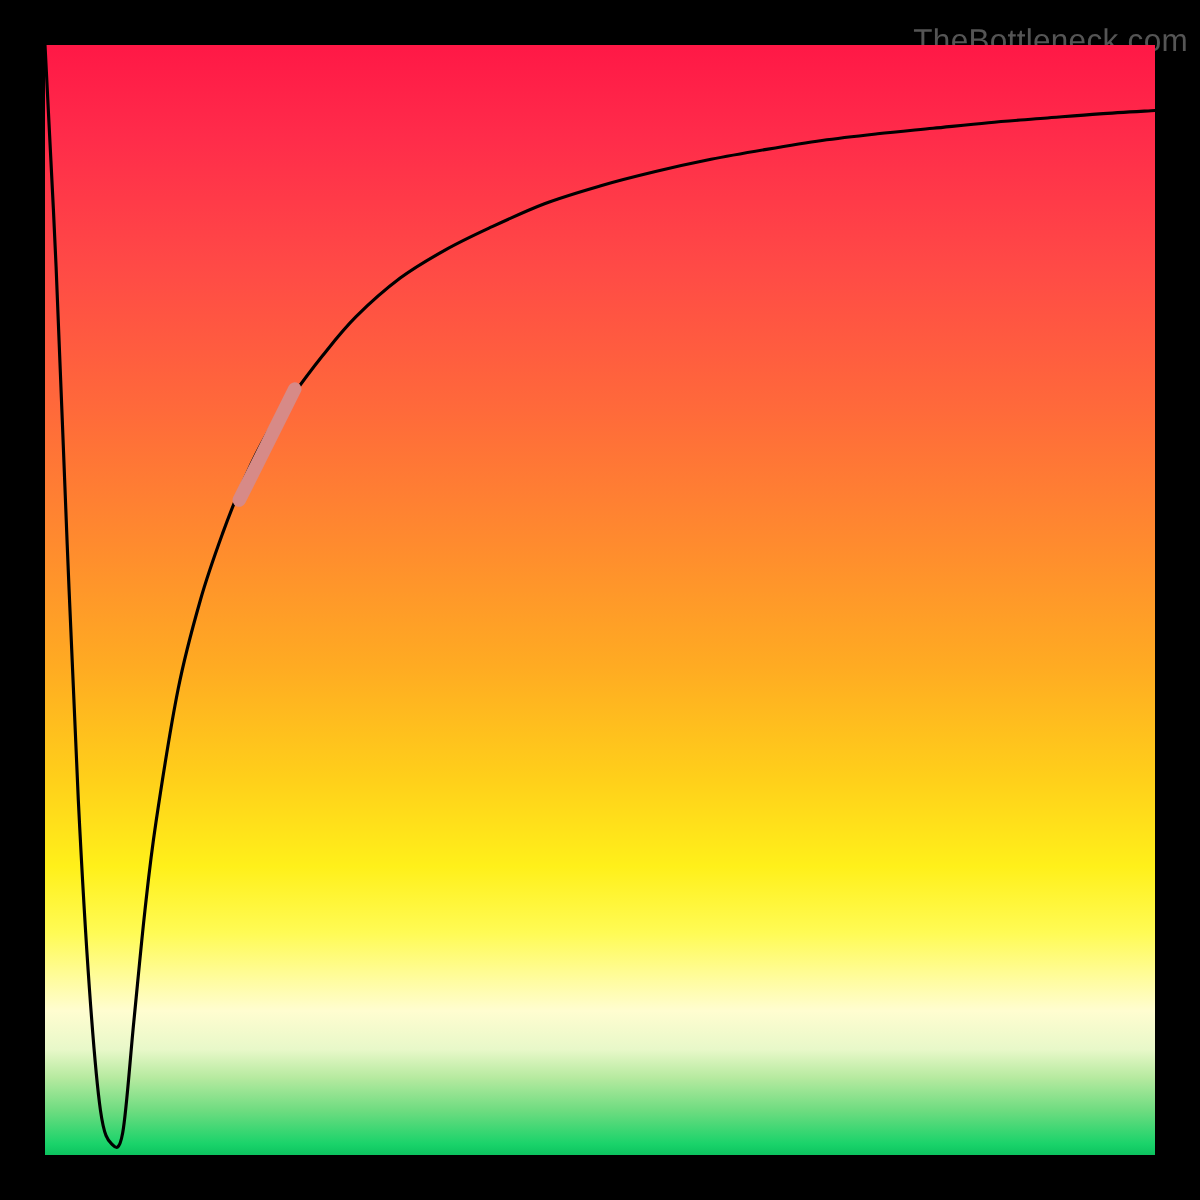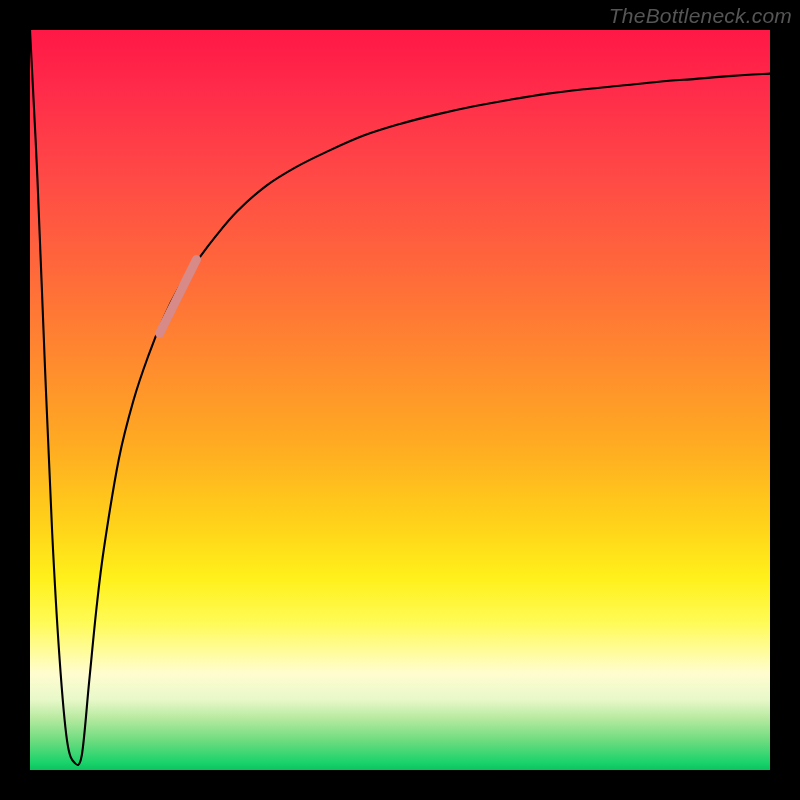--- a/index.html
+++ b/index.html
@@ -46,27 +46,26 @@
   svg.curve {
     position: absolute;
     left: 0;
     top: 0;
     width: 740px;
     height: 740px;
     overflow: visible;
   }
   .watermark {
     position: absolute;
-    top: 4px;
+    top: 16px;
     right: 8px;
     color: #555;
     font-size: 21px;
     letter-spacing: 0.2px;
     user-select: none;
-    font-style: italic;
   }
 </style>
 </head>
 <body>
 
 <div class="frame">
 
   <div class="watermark">TheBottleneck.com</div>
 
   <div class="plot-area">

